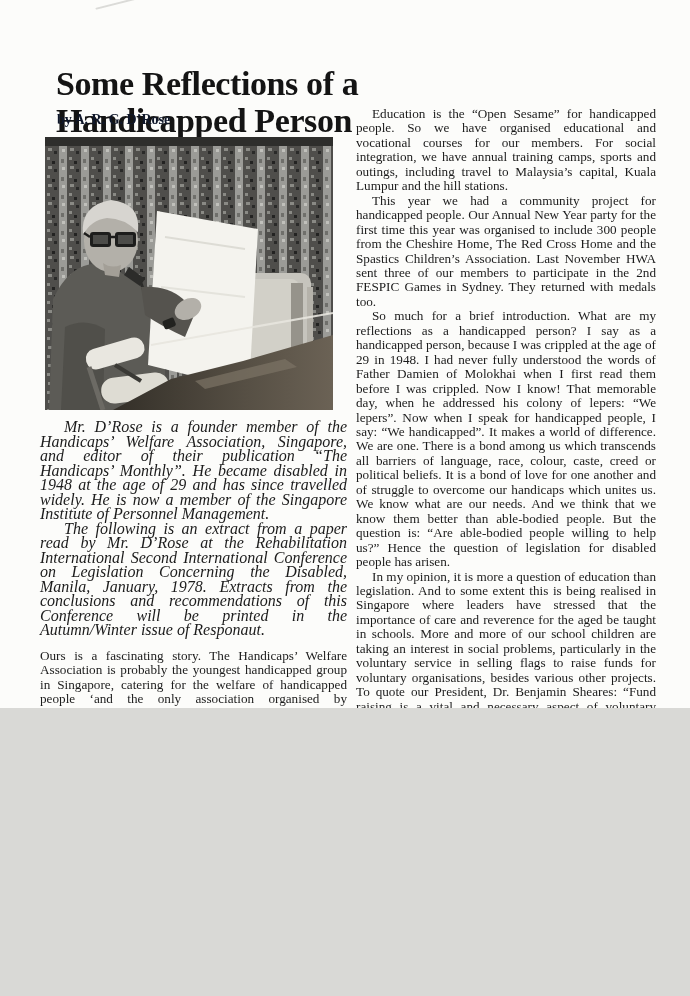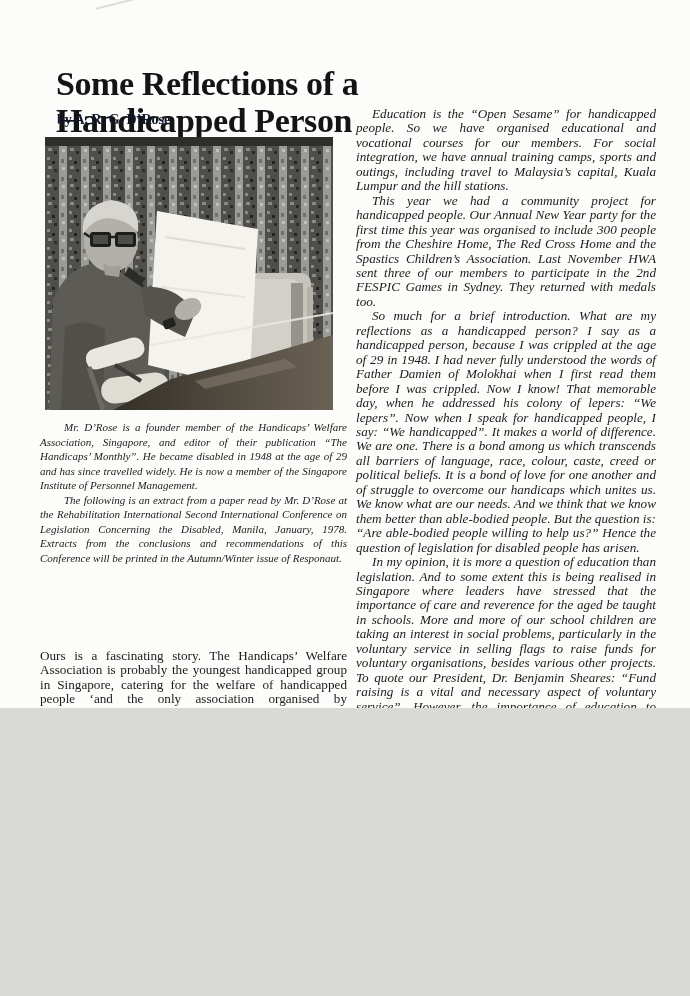--- a/index.html
+++ b/index.html
@@ -27,35 +27,35 @@
     font-size:14px; font-weight:bold; color:#0f172a;
   }
   .photo {
     position:absolute; left:45px; top:137px; width:288px; height:273px;
     background:#8f8f8c;
     box-shadow:0 0 0 1px #e3e3df inset;
   }
   .photo svg { display:block; width:100%; height:100%; }
   .caption {
     position:absolute; left:40px; top:420px; width:307px;
-    font-style:italic; font-size:11px; line-height:14.5px;
+    font-style:italic; font-size:16px; line-height:14.5px;
     text-align:justify;
   }
   .caption p { margin:0; text-indent:24px; }
   .bodycol {
     font-size:13.2px; line-height:14.45px; text-align:justify;
   }
   .left-body {
     position:absolute; left:40px; top:649px; width:307px;
   }
   .left-body p { margin:0; text-indent:0; }
   .right-col {
     position:absolute; left:356px; top:107px; width:300px;
   }
-  .right-col p { margin:0; text-indent:16px;font-style:italic; }
+  .right-col p { margin:0; text-indent:16px; }
   .footer {
     position:absolute; left:356px; top:931px; width:300px;
     display:flex; justify-content:flex-end; align-items:baseline;
     font-weight:bold; font-size:15.5px; color:#a21caf;
     padding-right:0; box-sizing:border-box;
   }
   .footer .sep { margin:0 7px; font-weight:bold; }
   .footer .issue { }
   .footer .pagenum { margin-left:30px; margin-right:16px; }
 </style>

